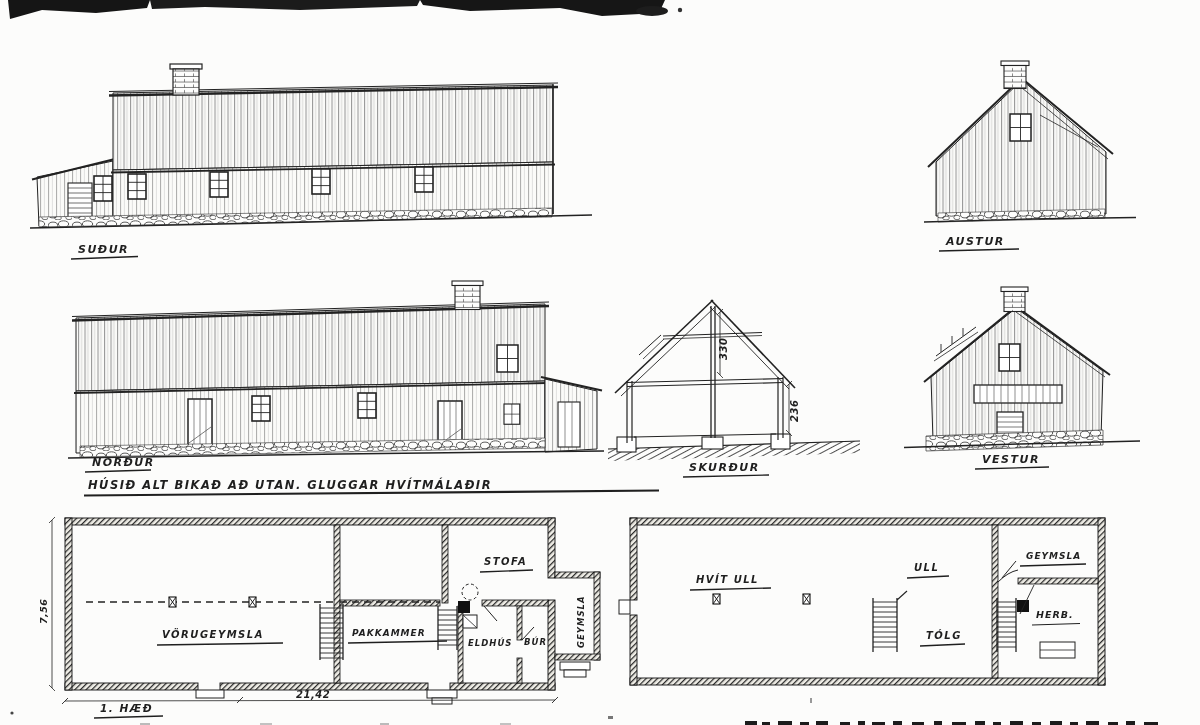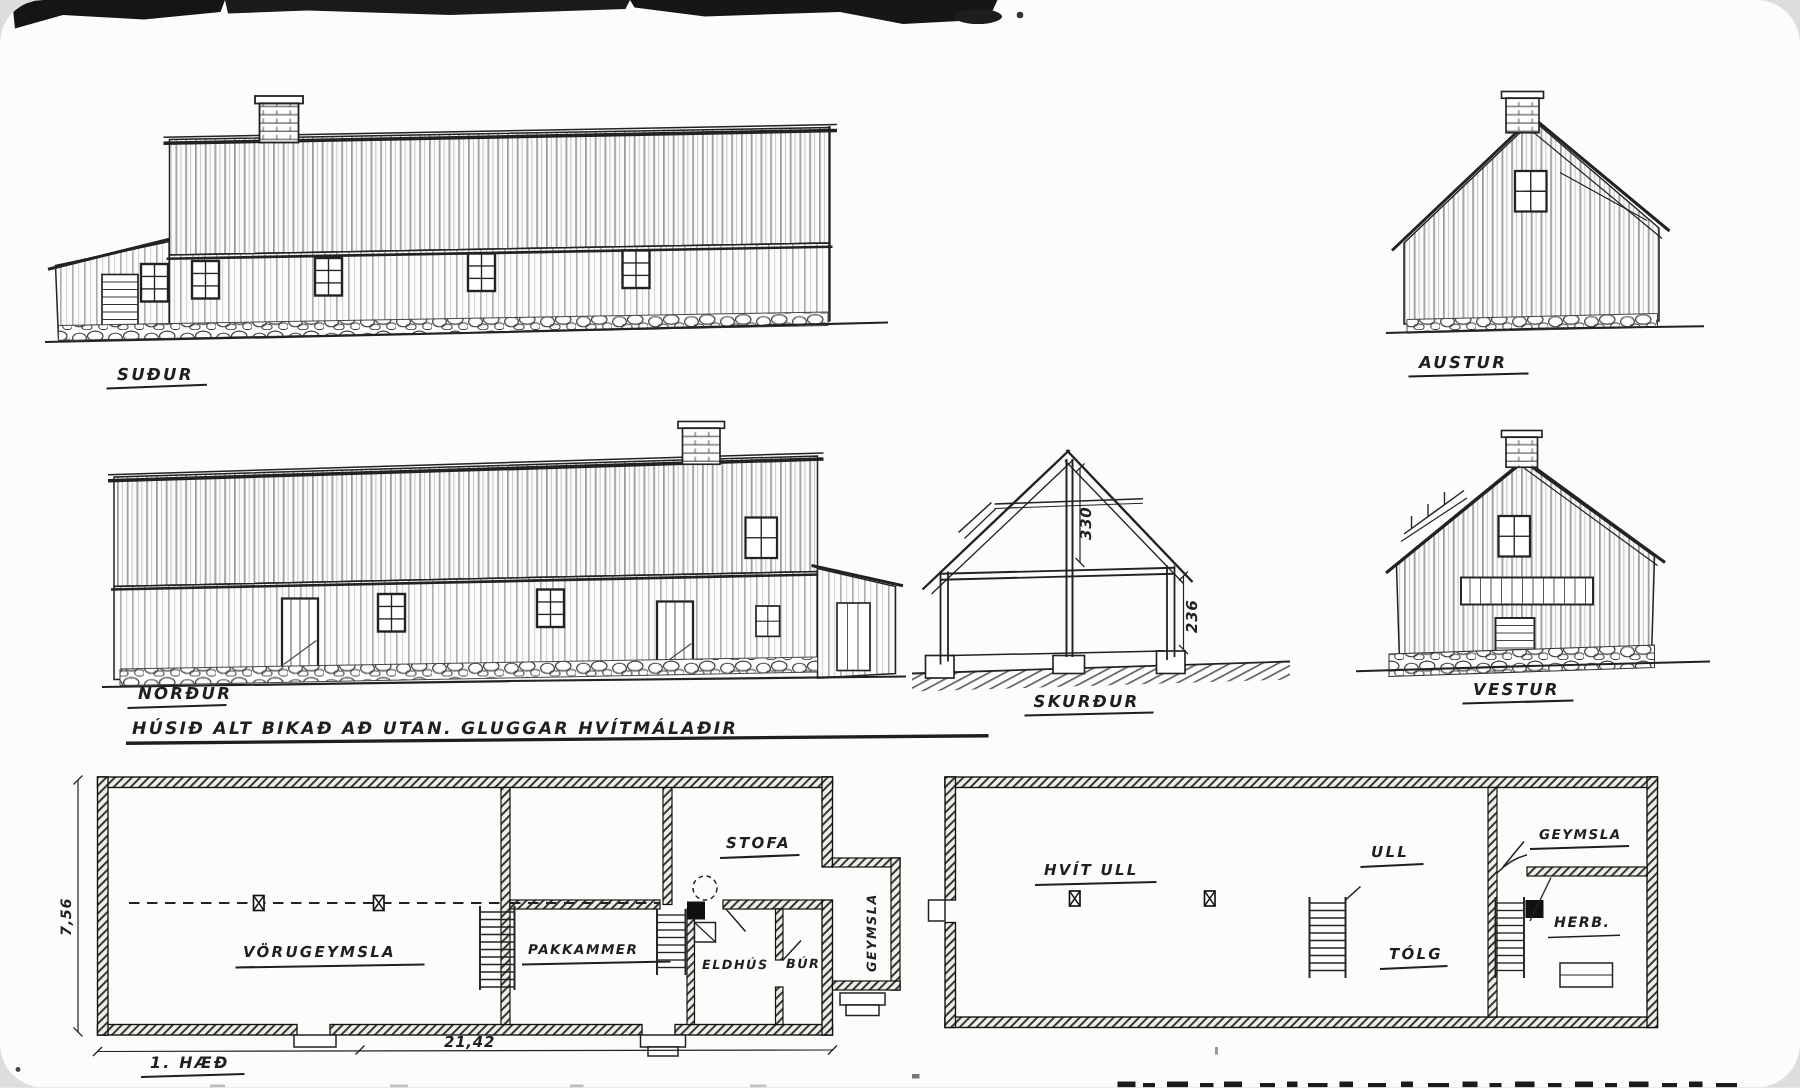--- a/index.html
+++ b/index.html
@@ -1,16 +1,16 @@
 <!DOCTYPE html>
 <html><head>
 <meta charset="utf-8">
 <style>
   html,body{margin:0;padding:0;background:#ddd;}
-  .sheet{width:1200px;height:725px;background:#fcfcfb;position:relative;overflow:hidden;border-radius:29px;}
+  .sheet{width:1200px;height:725px;background:#fcfcfb;position:relative;overflow:hidden;}
   svg{display:block;}
   .hand{font-family:"DejaVu Sans",sans-serif;font-style:italic;font-weight:bold;fill:#1f1f1f;letter-spacing:1.5px;}
   .hand-sm{font-family:"DejaVu Sans",sans-serif;font-style:italic;font-weight:bold;fill:#1f1f1f;letter-spacing:1px;}
   .dim{font-family:"DejaVu Sans",sans-serif;font-style:italic;font-weight:bold;fill:#1f1f1f;letter-spacing:0.5px;}
   .u{stroke:#1f1f1f;stroke-width:1.4;}
   .ink{stroke:#222;fill:none;}
 </style>
 </head>
 <body>
 

